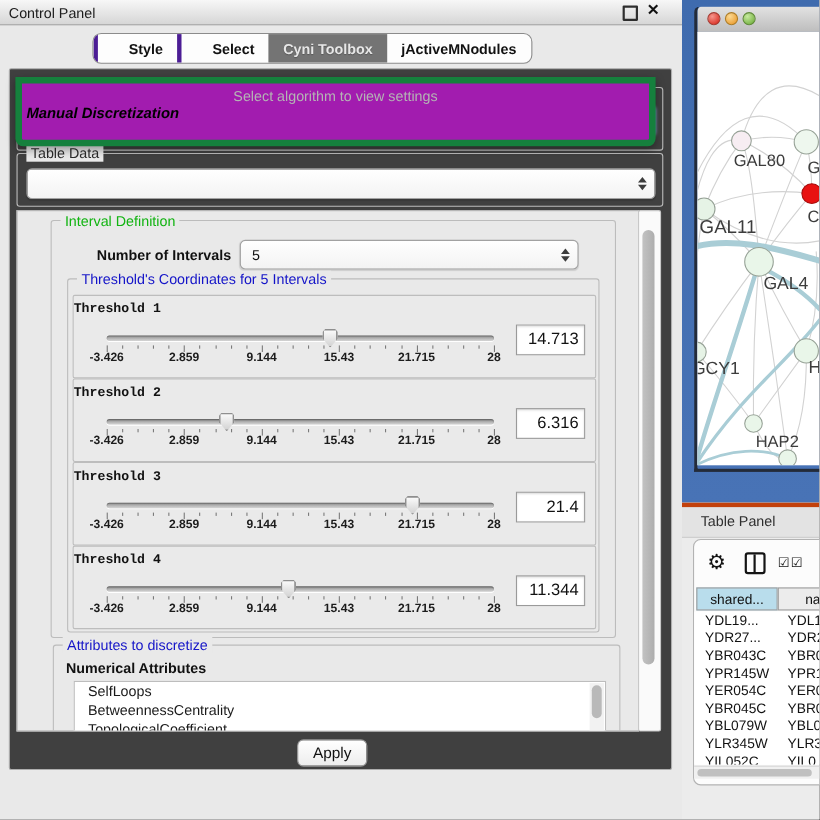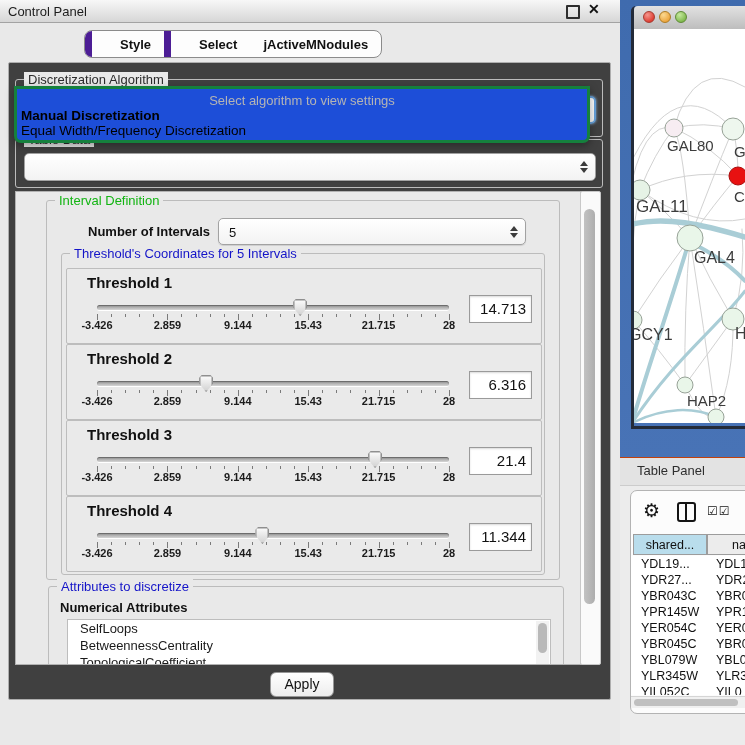--- a/index.html
+++ b/index.html
@@ -10,21 +10,21 @@
   
   .left-panel{left:0;top:0;width:620px;height:745px;background:#e9e9e9;}
   .titlebar{left:0;top:0;width:620px;height:22px;background:linear-gradient(#f7f7f7,#d6d6d6);border-bottom:1px solid #a3a3a3;}
   .titlebar .title{position:absolute;left:8px;top:4px;font-size:13px;color:#1c1c1c;}
   .float-icon{position:absolute;left:566px;top:5px;width:10px;height:10px;border:2px solid #2e2e2e;border-radius:1px;cursor:pointer;}
   .close-icon{position:absolute;left:588px;top:1px;font-size:14px;font-weight:bold;color:#111;cursor:pointer;}
 
   
   .tabstrip{display:flex;align-items:stretch;background:#fdfdfd;border:1px solid #8b8b8b;border-radius:8px;overflow:hidden;height:26px;}
   .tab{display:flex;align-items:center;padding:0 13px;font-size:13px;font-weight:bold;color:#111;cursor:pointer;white-space:nowrap;}
-  .tab.sep{border-left:7px solid #4c1d95;padding-left:28px;}
+  .tab.sep{border-left:4px solid #4c1d95;padding-left:28px;}
   .tab.selected{background:#747474;color:#e7e7e7;text-shadow:0 1px 1px rgba(0,0,0,.25);}
   .tab .ticon{margin-right:6px;display:inline-flex;}
   .top-tabs{left:84px;top:30px;}
   .bottom-tabs{left:143px;top:704px;}
   .bottom-tabs .tab{padding:0 14px;}
 
   
   .content-box{left:8px;top:62px;width:601px;height:636px;border:1px solid #aeaeae;background:#404040;border-radius:2px;}
 
   .titled{border:1px solid #bcbcbc;border-radius:3px;}
@@ -51,52 +51,52 @@
   .vscroll .thumb{position:absolute;left:3px;width:11px;border-radius:6px;background:linear-gradient(90deg,#c2c2c2,#adadad);cursor:pointer;}
   .listscroll{position:absolute;right:1px;top:1px;width:13px;bottom:0;background:#f2f2f2;}
   .listscroll .thumb{position:absolute;left:2px;top:2px;width:9px;height:30px;border-radius:5px;background:#b9b9b9;cursor:pointer;}
 
   .interval-group{left:30px;top:8px;width:512px;height:378px;}
   .count-label{position:absolute;left:41px;top:23px;font-size:13px;font-weight:bold;color:#111;}
   .count-combo{left:171px;top:17px;width:306px;height:25px;}
   .thresh-group{left:14px;top:52px;width:482px;height:320px;}
 
   .tbox{position:absolute;left:4px;width:474px;height:74px;border:1px solid #bdbdbd;border-radius:2px;background:#eaeaea;}
-  .tbox .ttitle{position:absolute;left:20px;top:5px;font-size:15px;font-weight:bold;color:#111;}
+  .tbox .ttitle{position:absolute;left:0;top:5px;font-size:12px;font-weight:bold;color:#111;font-family:Liberation Mono, monospace;}
   .track{position:absolute;left:30px;top:36px;width:352px;height:5px;border-radius:3px;background:linear-gradient(#8f8f8f,#d6d6d6);box-shadow:inset 0 1px 1px rgba(0,0,0,.3),0 1px 0 #fff;}
   .sthumb{position:absolute;top:30px;width:14px;height:17px;background:linear-gradient(#fefefe,#cfcfcf);clip-path:polygon(18% 0,82% 0,100% 16%,100% 52%,50% 100%,0 52%,0 16%);box-shadow:inset 0 0 0 1.5px #8f8f8f;cursor:pointer;}
   .tick{position:absolute;width:1px;background:#7a7a7a;}
   .alabel{position:absolute;top:50px;transform:translateX(-50%);font-size:11px;font-weight:bold;color:#1c1c1c;white-space:nowrap;}
   .vbox{position:absolute;left:402px;top:26px;width:56px;height:26px;background:#fff;border:1px solid #9a9a9a;box-shadow:inset 0 1px 2px rgba(0,0,0,.15);font-size:15px;color:#111;text-align:right;line-height:26px;padding-right:5px;}
 
   .attr-group{left:32px;top:394px;width:514px;height:90px;}
   .attr-heading{position:absolute;left:11px;top:13px;font-size:13px;font-weight:bold;color:#111;}
   .attr-list{position:absolute;left:18px;top:32px;width:482px;height:56px;background:#fff;border:1px solid #bdbdbd;overflow:hidden;}
   .attr-item{font-size:13px;color:#1a1a1a;padding:1px 0 1px 12px;line-height:15px;cursor:default;}
 
   .apply-btn{left:261px;top:609px;width:62px;height:23px;background:linear-gradient(#ffffff,#ededed);border:1px solid #979797;border-radius:6px;font-size:14px;color:#111;text-align:center;line-height:22px;cursor:pointer;}
 
   
-  .popup{left:14px;top:86px;width:570px;height:51px;background:#1d4ed8;border:3px solid #15803d;border-radius:0 0 7px 7px;box-shadow:0 3px 8px rgba(0,0,0,.35);z-index:30;}
+  .popup{left:14px;top:70px;width:570px;height:51px;background:#a21caf;border:6px solid #15803d;border-radius:0 0 7px 7px;box-shadow:0 3px 8px rgba(0,0,0,.35);z-index:30;}
   .popup .hint{position:absolute;left:0;right:0;top:4px;text-align:center;font-size:13px;color:#b4b4b4;}
   .popup .opt{position:absolute;left:3px;right:3px;height:15px;font-size:13.5px;color:#000;padding-left:1px;cursor:pointer;}
-  .popup .opt.b{font-weight:bold;}
+  .popup .opt.b{font-weight:bold;font-style:italic;}
 
   
   .right-pane{left:620px;top:0;width:125px;height:745px;background:#ececec;}
   .blue-bg{left:0;top:0;width:125px;height:457px;background:linear-gradient(#3f6bae,#4873b6);}
   .net-window{left:11px;top:6px;width:114px;height:420px;border-left:3px solid #232b39;border-bottom:3px solid #232b39;border-radius:5px 0 0 0;}
   .net-titlebar{position:absolute;left:0;top:0;right:0;height:23px;background:linear-gradient(#e2e2e2,#bdbdbd);border-radius:4px 0 0 0;border-bottom:1px solid #979797;}
   .light{position:absolute;top:5px;width:12px;height:12px;border-radius:50%;cursor:pointer;}
   .light.red{left:9px;background:radial-gradient(circle at 35% 30%,#f5968d,#dd3b30 75%);border:1px solid #a53a31;box-sizing:border-box;}
   .light.yellow{left:25px;background:radial-gradient(circle at 35% 30%,#fbd992,#eca43c 75%);border:1px solid #ad7c25;box-sizing:border-box;}
   .light.green{left:41px;background:radial-gradient(circle at 35% 30%,#c6e99e,#7eb84c 75%);border:1px solid #5f8a37;box-sizing:border-box;}
   .net-canvas{position:absolute;left:0;top:23px;width:111px;height:394px;background:#fff;overflow:hidden;}
 
-  .table-panel-bar{left:0;top:457px;width:125px;height:27px;background:#e3e3e3;border-top:1px solid #c2410c;border-bottom:1px solid #cccccc;}
+  .table-panel-bar{left:0;top:457px;width:125px;height:27px;background:#e3e3e3;border-top:4px solid #c2410c;border-bottom:1px solid #cccccc;}
   .table-panel-bar .t{position:absolute;left:17px;top:5px;font-size:13px;color:#2e2e2e;}
   .table-card{left:10px;top:490px;width:115px;height:222px;background:#fcfcfc;border:1px solid #b3b3b3;border-radius:7px 0 0 7px;overflow:hidden;}
   .gear{position:absolute;left:12px;top:8px;font-size:19px;color:#141414;cursor:pointer;}
   .colicon{position:absolute;left:46px;top:11px;width:15px;height:16px;border:2px solid #141414;border-radius:3px;cursor:pointer;}
   .colicon:before{content:"";position:absolute;left:6px;top:0;bottom:0;width:2px;background:#141414;}
   .checks{position:absolute;left:76px;top:13px;font-size:12px;color:#141414;letter-spacing:1px;cursor:pointer;}
   .thead{position:absolute;left:0;top:43px;height:22px;}
   .thcell{position:absolute;top:0;height:21px;border:1px solid #9c9c9c;box-sizing:border-box;font-size:12.5px;color:#111;line-height:20px;}
   .thcell.c1{left:2px;width:74px;background:#b9ddec;text-align:center;}
   .thcell.c2{left:76px;width:114px;background:#ececec;padding-left:24px;}
@@ -119,20 +119,23 @@
       <span class="float-icon"></span>
       <span class="close-icon">✕</span>
     </div>
 
     <div class="abs tabstrip top-tabs" id="top-tabs">
         <div class="tab sep">
           <span>Style</span>
         </div>
         <div class="tab sep">
           <span>Select</span>
+        </div>
+        <div class="tab selected">
+          <span>Cyni Toolbox</span>
         </div>
         <div class="tab">
           <span>jActiveMNodules</span>
         </div>
       </div>
 
     <div class="abs content-box">
 
       <div class="abs titled algo-group">
         <span class="gtitle dark">Discretization Algorithm</span>
@@ -344,21 +347,20 @@
       </div>
 
       <div class="abs apply-btn">Apply</div>
     </div>
 
   </div>
 
   <div class="abs popup">
     <div class="hint">Select algorithm to view settings</div>
     <div class="opt b" style="top:19px;">Manual Discretization</div>
-    <div class="opt" style="top:34px;">Equal Width/Frequency Discretization</div>
   </div>
 
   <div class="abs right-pane">
     <div class="abs blue-bg"></div>
 
     <div class="abs net-window">
       <div class="net-titlebar">
         <span class="light red"></span>
         <span class="light yellow"></span>
         <span class="light green"></span>

